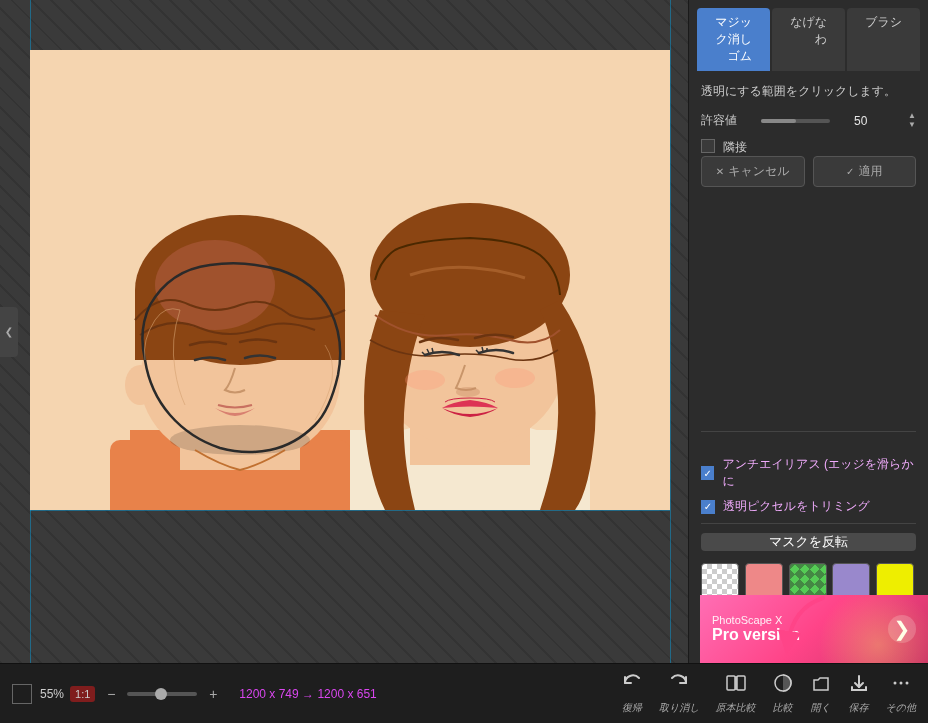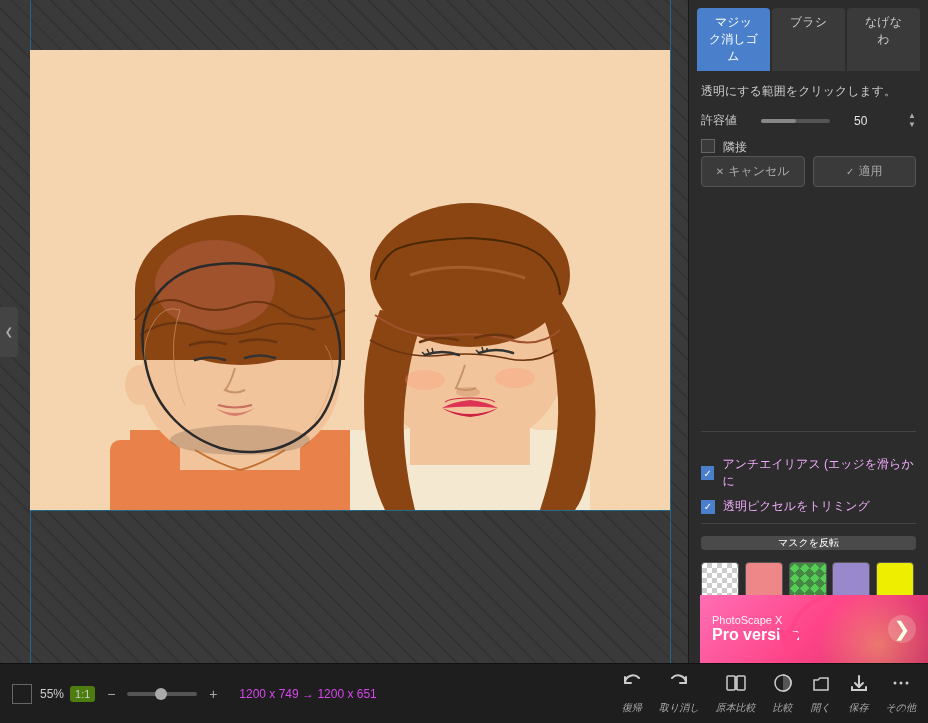--- a/index.html
+++ b/index.html
@@ -86,22 +86,22 @@
 
     
     .tool-tabs {
       display: flex;
       padding: 8px 8px 0;
       gap: 2px;
     }
 
     .tool-tab {
       flex: 1;
-      padding: 6px 12px;
-      text-align: center;
+      padding: 6px 18px;
+      text-align: right;
       font-size: 12px;
       border-radius: 4px 4px 0 0;
       cursor: pointer;
       color: #ccc;
       background: #3a3a3a;
     }
 
     .tool-tab.active {
       background: #4a7fcc;
       color: #fff;
@@ -250,21 +250,21 @@
     }
 
     
     .mask-invert-btn {
       width: 100%;
       padding: 0;
       background: #4a4a4a;
       border: none;
       border-radius: 4px;
       color: #fff;
-      font-size: 10px;
+      font-size: 13px;
       cursor: pointer;
       margin-bottom: 12px;
       text-align: center;
     }
 
     
     .color-swatches {
       display: grid;
       grid-template-columns: repeat(5, 1fr);
       gap: 4px;
@@ -615,22 +615,22 @@
 
       <div class="left-panel-btn">
         <span>❮</span>
       </div>
     </div>
 
     <div class="right-panel">
 
       <div class="tool-tabs">
         <div class="tool-tab active">マジック消しゴム</div>
+        <div class="tool-tab">なげなわ</div>
         <div class="tool-tab">ブラシ</div>
-        <div class="tool-tab">なげなわ</div>
       </div>
 
       <div class="panel-content">
         <div class="panel-description">透明にする範囲をクリックします。</div>
 
         
         <div class="tolerance-row">
           <span class="tolerance-label">許容値</span>
           <div class="tolerance-slider">
             <div class="tolerance-slider-fill"></div>
@@ -696,21 +696,21 @@
         </div>
       </div>
     </div>
   </div>
 
   <div class="bottom-toolbar">
     <div class="toolbar-left">
       <div class="canvas-indicator"></div>
       <div class="zoom-controls">
         <span class="zoom-info">55%</span>
-        <span class="zoom-info" style="background:#4d7c0f; padding:2px 5px; border-radius:3px; font-size:11px;">1:1</span>
+        <span class="zoom-info" style="background:#7f1d1d; padding:2px 5px; border-radius:3px; font-size:11px;">1:1</span>
         <span class="zoom-btn">−</span>
         <div class="zoom-slider">
           <div class="zoom-thumb"></div>
         </div>
         <span class="zoom-btn">+</span>
       </div>
       <span class="size-info">1200 x 749 → 1200 x 651</span>
     </div>
 
     <div class="toolbar-right">

